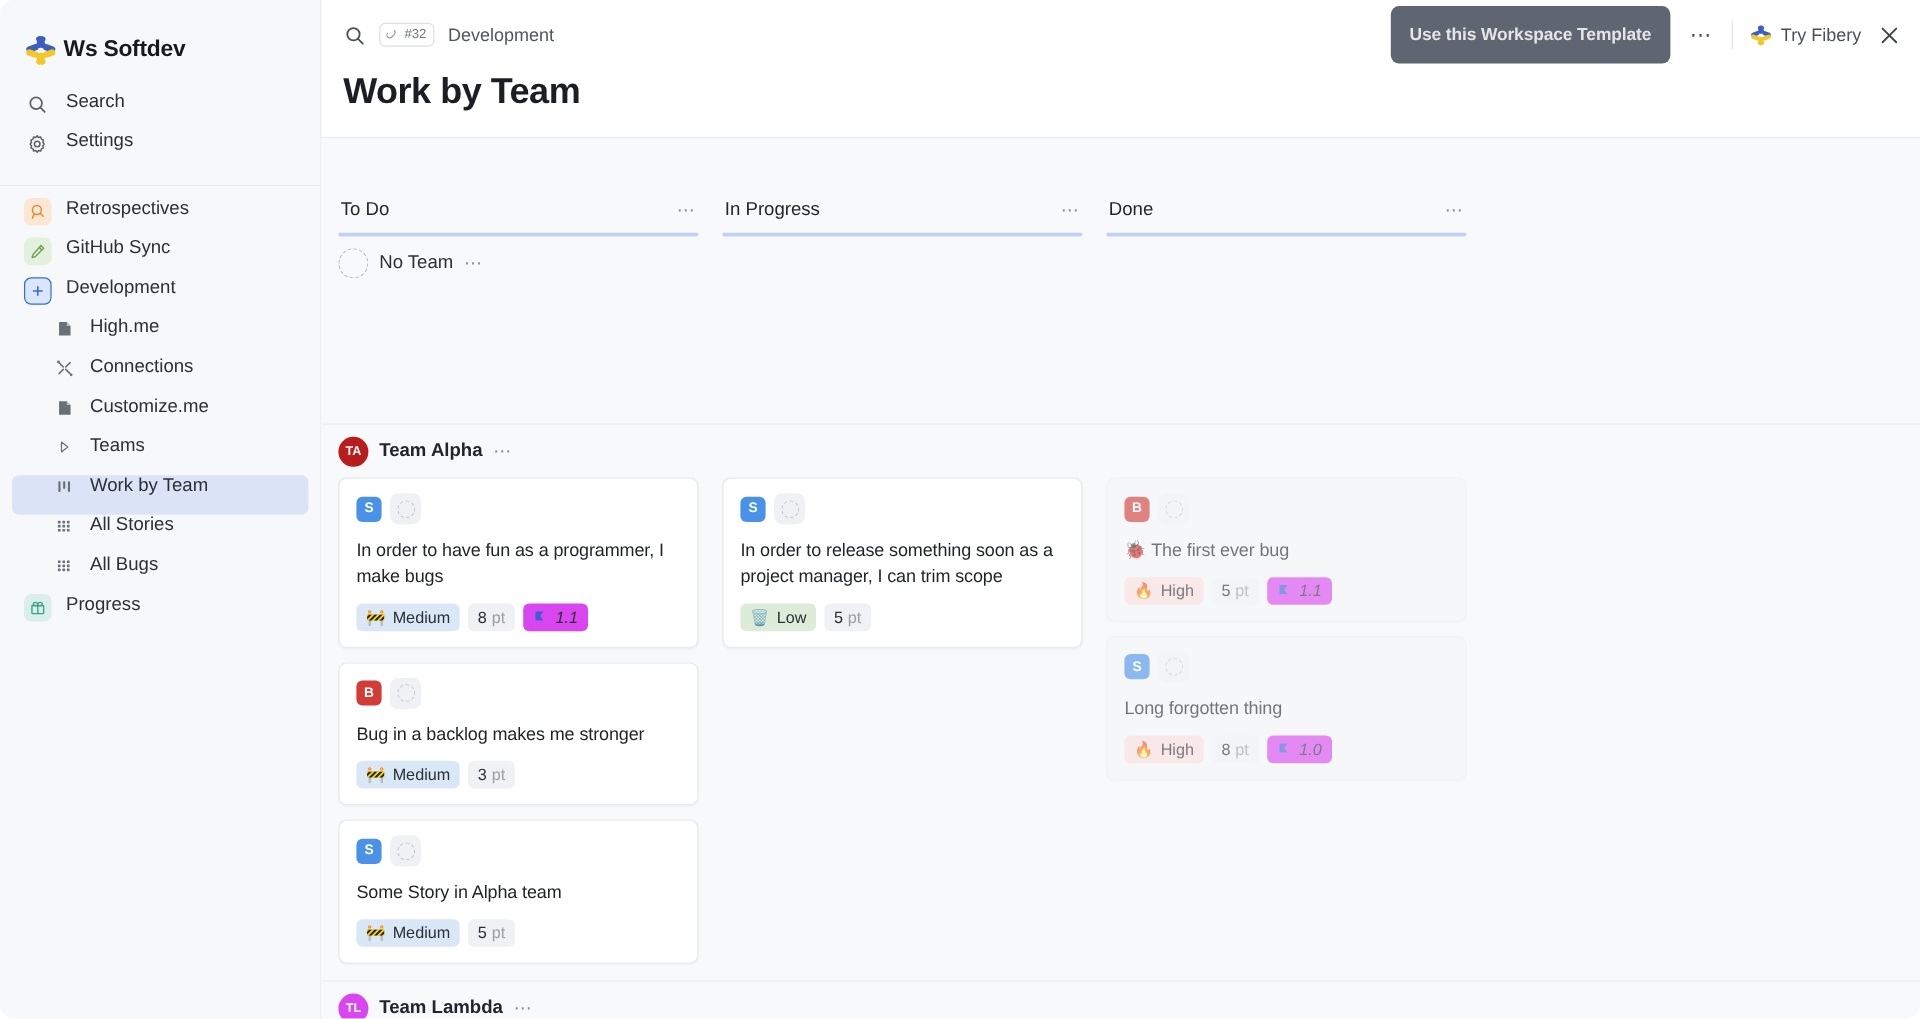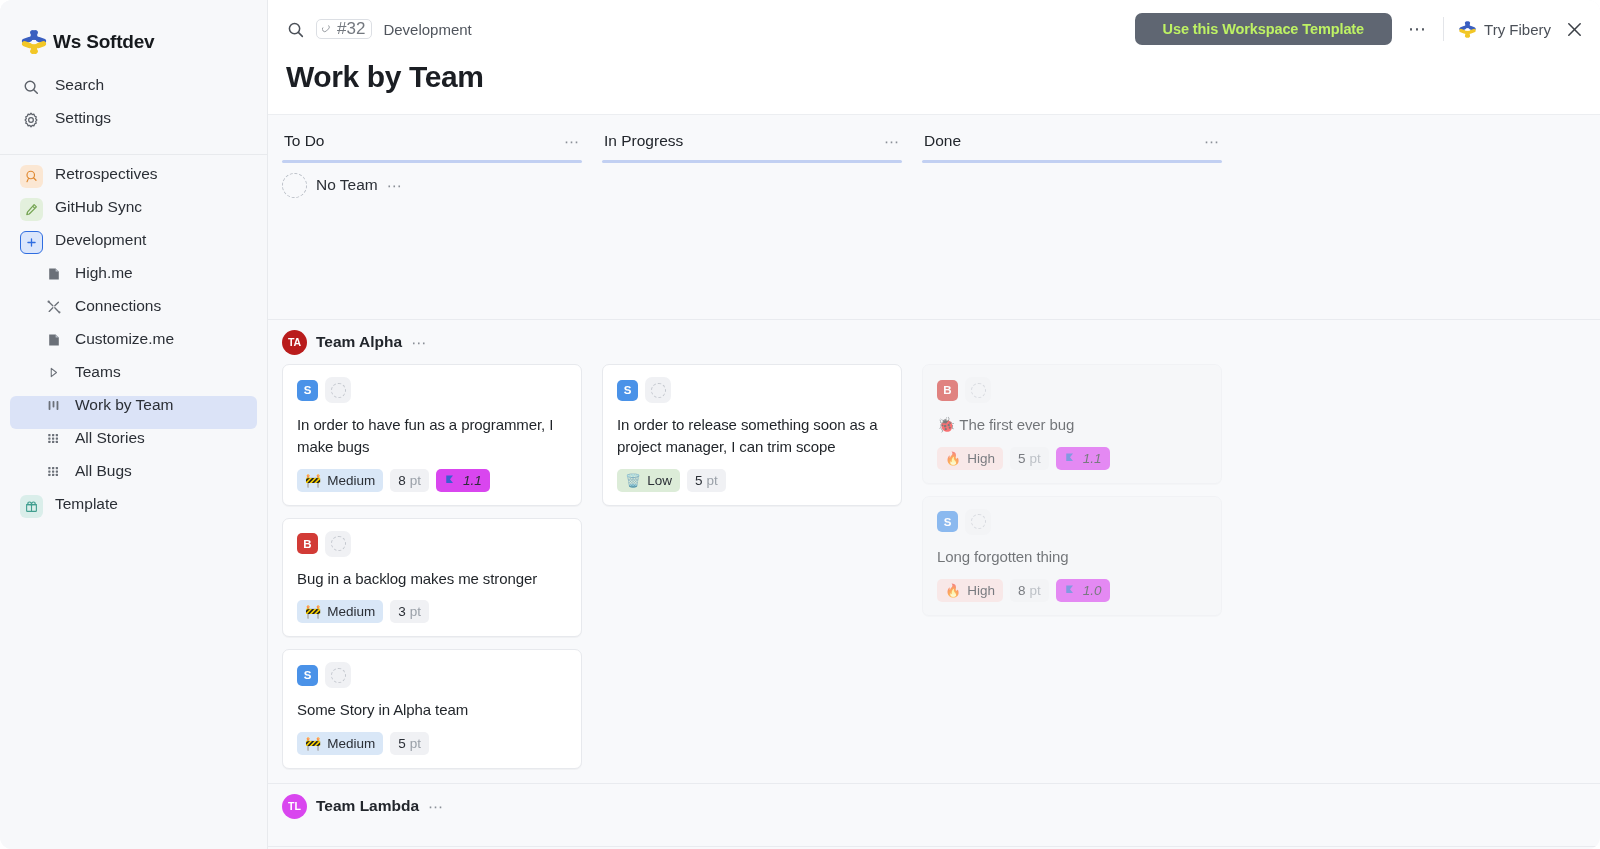--- a/index.html
+++ b/index.html
@@ -82,29 +82,29 @@
     height: 58px; flex: 0 0 58px;
     display: flex; align-items: center;
     padding: 0 16px 0 18px;
     gap: 12px;
   }
   .topbar-left { display: flex; align-items: center; gap: 11px; min-width: 0; }
   .crumb-chip {
     display: inline-flex; align-items: center; gap: 4px;
     border: 1px solid #dcdfe4; border-radius: 5px;
     padding: 1px 6px 2px 5px;
-    font-size: 17px; color: #73787f;
+    font-size: 11px; color: #73787f;
     height: 20px;
   }
   .crumb-text { font-size: 15px; color: #50555d; }
   .topbar-right { margin-left: auto; display: flex; align-items: center; gap: 14px; }
   .tpl-btn {
-    background: #5f6672; color: #bef264;
+    background: #5f6672; color: #e5e5e5;
     border: none; border-radius: 7px;
-    height: 32px; padding: 0 28px;
+    height: 48px; padding: 0 16px;
     font-size: 14.5px; font-weight: bold;
     font-family: inherit; cursor: pointer;
     letter-spacing: -0.1px;
   }
   .dots-btn {
     color: #4b5058; font-size: 18px; letter-spacing: 1px;
     cursor: pointer; line-height: 1; padding: 0 2px;
     user-select: none;
   }
   .vdiv { width: 1px; height: 24px; background: #e3e5e9; }
@@ -134,20 +134,21 @@
     display: flex;
     padding: 14px 0 0 14px;
     gap: 20px;
     background: #f8f9fb;
   }
   .col-head { width: 300px; flex: 0 0 300px; }
   .col-head-row {
     display: flex; align-items: center;
     height: 24px;
     padding: 0 2px 0 2px;
+    margin-top: 34px;
   }
   .col-title { font-size: 15.5px; color: #22262c; font-weight: normal; }
   .col-dots {
     margin-left: auto; color: #8a8f97; font-size: 15px;
     letter-spacing: 1px; cursor: pointer; user-select: none; line-height: 1;
   }
   .col-underline {
     height: 3px; border-radius: 2px; background: #c2d0f2; margin-top: 7px;
   }
 
@@ -400,21 +401,21 @@
           <span class="appbox releases">
             <svg viewBox="0 0 20 20" width="15" height="15" fill="none" stroke="#409e8f" stroke-width="1.5">
               <rect x="3.5" y="7.5" width="13" height="9" rx="1"></rect>
               <line x1="3" y1="7.5" x2="17" y2="7.5"></line>
               <line x1="10" y1="7.5" x2="10" y2="16.5"></line>
               <path d="M10 7.5C10 5.5 8.8 4 7.3 4S5 5 5 6c0 1 1 1.5 5 1.5z"></path>
               <path d="M10 7.5C10 5.5 11.2 4 12.7 4S15 5 15 6c0 1-1 1.5-5 1.5z"></path>
             </svg>
           </span>
         </span>
-        <span>Template</span>
+        <span>Progress</span>
       </div>
 
     </div>
   </aside>
 
   <section class="main">
 
     <div class="topbar">
       <div class="topbar-left">
         <span style="display:flex">

